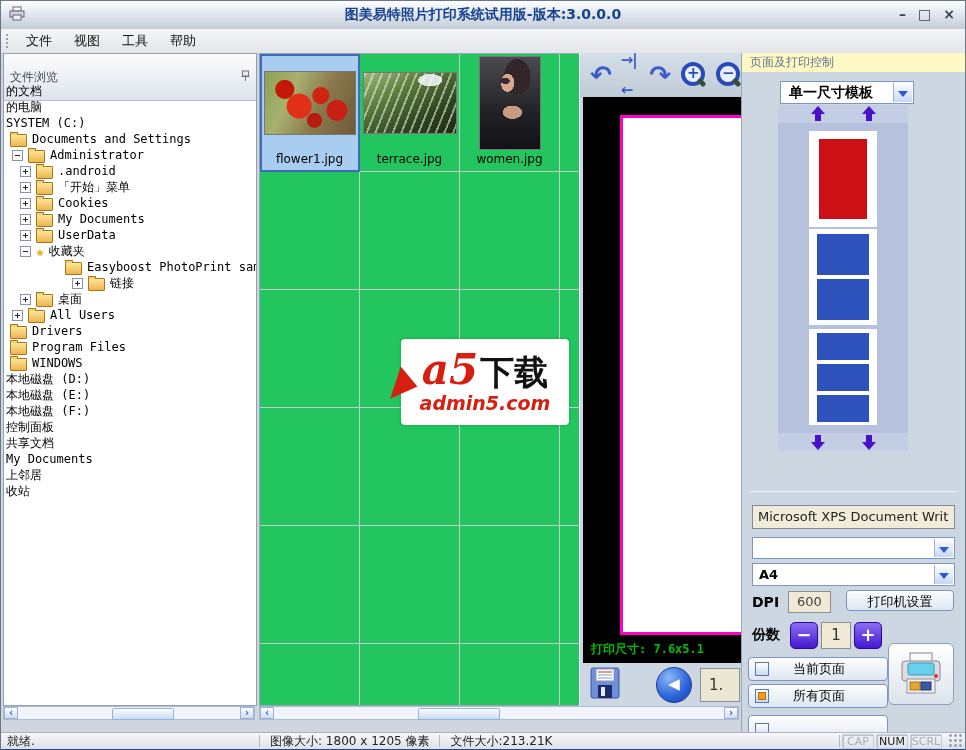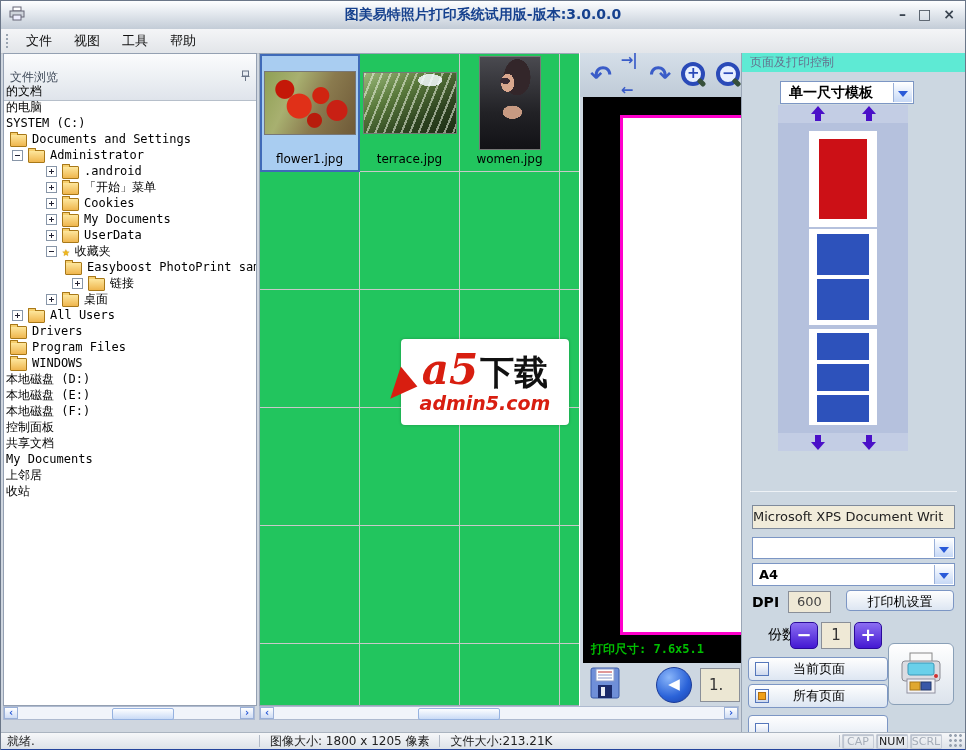--- a/index.html
+++ b/index.html
@@ -29,21 +29,21 @@
   #left-panel{position:absolute;left:2px;top:52px;width:254px;height:653px;
     background:#fff;border:1px solid #94a0b2;box-sizing:border-box}
   #tree-header{height:20px;background:linear-gradient(#fbfcfd,#dfe4eb);
     border-bottom:1px solid #b6bfca;display:flex;align-items:center;
     font-size:12px;color:#404b5a;padding:13px 6px}
   #pin{margin-left:auto}
   #tree{position:absolute;top:22px;left:0;right:0;bottom:0;overflow:hidden;padding-top:7px}
   .trow{height:16px;display:flex;align-items:center;white-space:nowrap;
     font-family:"DejaVu Sans Mono","Liberation Mono",monospace;font-size:12px;color:#000}
   .l0{padding-left:2px}.l1{padding-left:6px}.l2{padding-left:8px}
-  .l3{padding-left:42px}.l4{padding-left:61px}.l4b{padding-left:68px}
+  .l3{padding-left:16px}.l4{padding-left:61px}.l4b{padding-left:68px}
   .ebox{width:9px;height:9px;border:1px solid #8896a8;background:#fff;margin-right:5px;
     position:relative;flex:none;box-sizing:content-box}
   .ebox::before{content:"";position:absolute;left:2px;right:2px;top:4px;height:1px;background:#223}
   .ebox.plus::after{content:"";position:absolute;top:2px;bottom:2px;left:4px;width:1px;background:#223}
   .ficon{width:15px;height:11px;background:linear-gradient(#fde69c,#efb64e);
     border:1px solid #a87818;border-radius:1px;position:relative;margin:2px 5px 0 0;flex:none}
   .ficon::before{content:"";position:absolute;top:-3px;left:-1px;width:6px;height:2px;
     background:#f6cf6e;border:1px solid #a87818;border-bottom:none;border-radius:1px 1px 0 0}
   .star{color:#f2b81c;font-size:13px;line-height:13px;margin-right:5px;
     text-shadow:0 0 1px #a87d10;flex:none}
@@ -127,21 +127,21 @@
   #btn-prev{width:34px;height:34px;border-radius:50%;flex:none;margin-left:36px;
     background:radial-gradient(circle at 35% 28%,#8ab6fa,#2a62d8 60%,#1a3fa8);
     border:1px solid #1a3a98;color:#fff;font-size:15px;line-height:32px;text-align:center}
   #page-field{width:40px;height:34px;flex:none;margin-left:8px;background:#ece7d3;
     border:1px solid #8a8f98;box-sizing:border-box;font-size:15px;color:#333;
     line-height:32px;padding-left:8px}
 
   
   #right-panel{position:absolute;left:740px;top:52px;width:224px;height:679px;
     background:#ccd7e1;border-left:1px solid #9aa6b6;box-sizing:border-box;overflow:hidden}
-  #rp-header{height:18px;background:#5eead4;color:#63748f;font-size:12px;padding:1px 0 0 8px}
+  #rp-header{height:18px;background:#fef9c3;color:#63748f;font-size:12px;padding:1px 0 0 8px}
   #tpl-select{position:absolute;left:38px;top:28px;width:134px;height:23px;background:#fff;
     border:1px solid #7c96c4;box-sizing:border-box;font-size:14px;font-weight:bold;
     line-height:21px;padding-left:8px}
   .chev{position:absolute;right:1px;top:1px;bottom:1px;width:18px;
     background:linear-gradient(#fdfeff,#c6d8f6);border-left:1px solid #9ab0d8}
   .chev::before{content:"";position:absolute;left:4px;top:8px;
     border-left:5px solid transparent;border-right:5px solid transparent;border-top:6px solid #2a5ad8}
   .arrow-row{position:absolute;left:36px;width:130px;height:18px;background:#c3cde4;
     display:flex;justify-content:space-around;align-items:center;padding:0 14px;box-sizing:border-box}
   #row-up{top:52px}#row-down{top:380px}
@@ -156,33 +156,33 @@
   .card{position:absolute;left:31px;width:68px;height:96px;background:#fff;
     display:flex;flex-direction:column;align-items:center;justify-content:center;gap:4px}
   #card1{top:8px}#card2{top:106px}#card3{top:206px}
   .slot{width:52px;background:#2d52bb}
   #card1 .slot{width:48px;height:80px;background:#cc1016}
   #card2 .slot{height:41px}
   #card3 .slot{height:27px}
   #rp-divider{position:absolute;left:8px;right:8px;top:438px;height:1px;background:#eef2f6}
   #printer-field{position:absolute;left:10px;top:452px;width:203px;height:24px;background:#f1ecda;
     border:1px solid #7f8b9c;box-sizing:border-box;font-size:13px;line-height:22px;color:#222;
-    white-space:nowrap;overflow:hidden}
+    padding-left:5px;white-space:nowrap;overflow:hidden}
   .combo{position:absolute;left:10px;width:203px;background:#fff;border:1px solid #7c96c4;
     box-sizing:border-box}
   #combo-tray{top:484px;height:22px}
   #combo-paper{top:510px;height:23px;font-size:13px;font-weight:bold;line-height:21px;padding-left:6px}
   #dpi-label{position:absolute;left:10px;top:541px;font-size:14px;font-weight:bold;color:#000}
   #dpi-field{position:absolute;left:46px;top:538px;width:43px;height:22px;background:#efe9d6;
     border:1px solid #8a8f98;box-sizing:border-box;font-size:13px;color:#444;
     text-align:center;line-height:20px}
   .btn{background:linear-gradient(#fefefe,#dde6f2);border:1px solid #7c96c4;border-radius:4px;
     box-sizing:border-box;font-size:13px;color:#000;text-align:center}
   #btn-printer-settings{position:absolute;left:104px;top:537px;width:108px;height:21px;line-height:22px}
-  #copies-label{position:absolute;left:26px;top:573px;font-size:14px;font-weight:normal}
+  #copies-label{position:absolute;left:10px;top:573px;font-size:14px;font-weight:bold}
   .copy-btn{position:absolute;top:569px;width:28px;height:27px;border-radius:5px;
     background:linear-gradient(#8c6ef2,#4318d2);border:1px solid #2a0a9a;box-sizing:border-box;
     color:#fff;font-weight:bold;font-size:18px;line-height:24px;text-align:center}
   #copies-minus{left:48px}#copies-plus{left:112px}
   #copies-field{position:absolute;left:79px;top:569px;width:30px;height:27px;background:#efe9d6;
     border:1px solid #8a8f98;box-sizing:border-box;font-size:15px;color:#333;
     text-align:center;line-height:25px}
   .pgbtn{position:absolute;left:6px;width:140px;height:24px;display:flex;align-items:center}
   #btn-current{top:604px}#btn-all{top:631px}#btn-extra{top:662px;height:30px}
   .pgbox{width:12px;height:12px;border:1px solid #5577bb;box-sizing:content-box;

